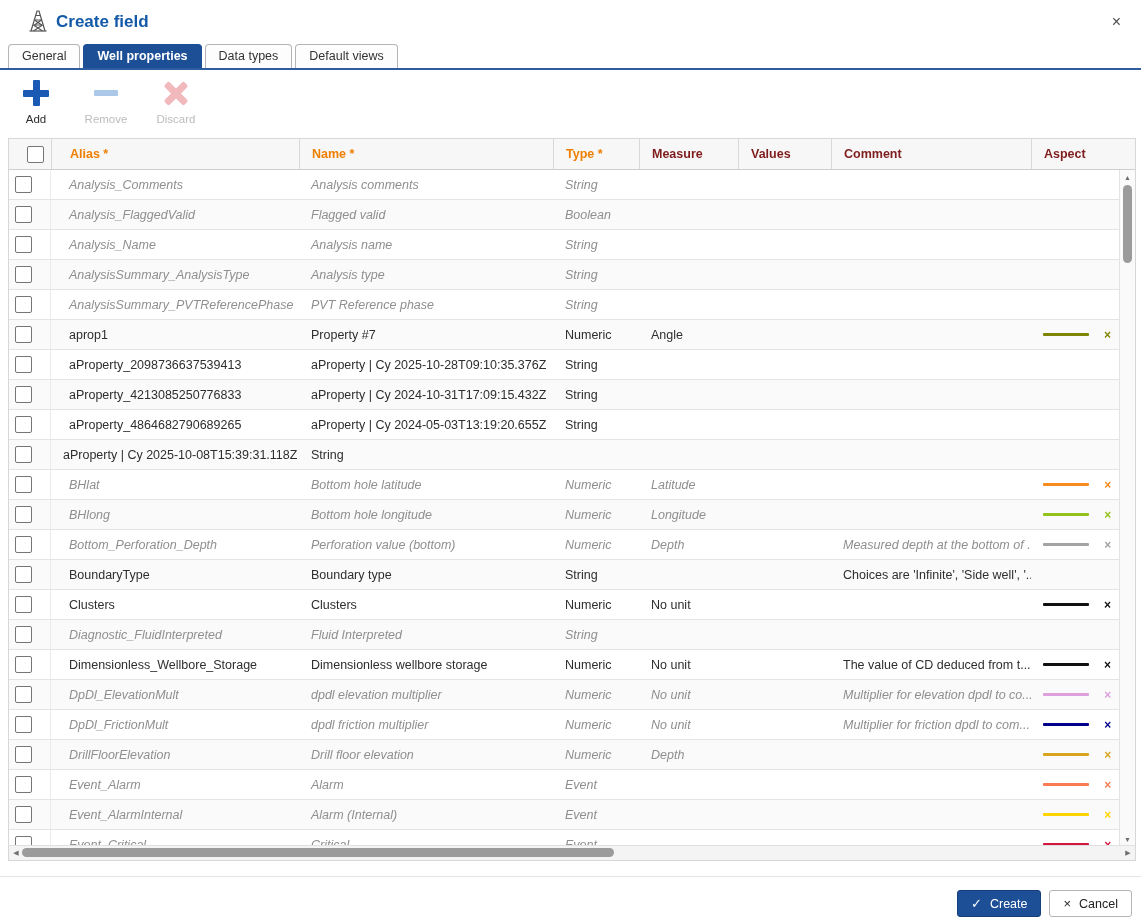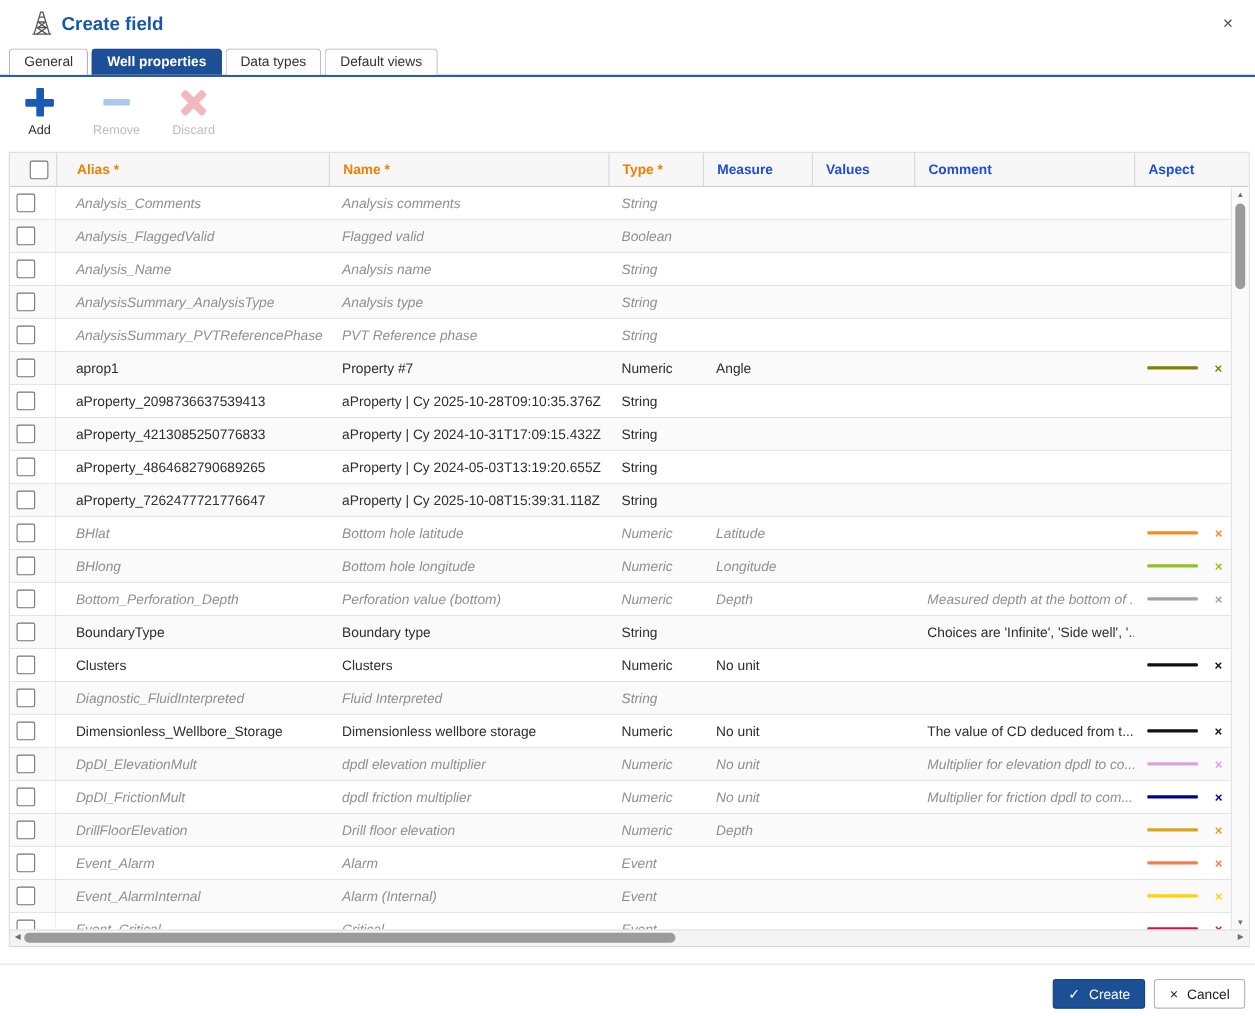--- a/index.html
+++ b/index.html
@@ -28,21 +28,21 @@
   .icon-plus::before{content:"";position:absolute;left:0;top:10px;width:26px;height:7px;background:#1b5ab4;border-radius:1px;}
   .icon-plus::after{content:"";position:absolute;left:10px;top:0;width:7px;height:26px;background:#1b5ab4;border-radius:1px;}
   .icon-minus::before{content:"";position:absolute;left:1px;top:10px;width:24px;height:6px;background:#abc8e8;border-radius:1px;}
   .icon-x::before,.icon-x::after{content:"";position:absolute;left:-1px;top:10px;width:28px;height:7px;background:#f2b9bd;border-radius:2px;}
   .icon-x::before{transform:rotate(45deg);}
   .icon-x::after{transform:rotate(-45deg);}
   
   .tablewrap{position:relative;margin:2px 5px 0 8px;border:1px solid #d7d7d7;background:#fff;}
   .grid{display:grid;grid-template-columns:42px 248px 254px 86px 99px 93px 200px 1fr;}
   .thead{height:30px;background:#f7f7f7;border-bottom:1px solid #cfcfcf;}
-  .hcell{display:flex;align-items:center;padding-left:12px;font-weight:bold;color:#1d4ed8;border-left:1px solid #d8d8d8;overflow:hidden;white-space:nowrap;cursor:pointer;}
+  .hcell{display:flex;align-items:center;padding-left:12px;font-weight:bold;color:#7f1d1d;border-left:1px solid #d8d8d8;overflow:hidden;white-space:nowrap;cursor:pointer;}
   .hcell.cbh{border-left:none;cursor:default;}
   .hcell.required{color:#ee7f00;}
   .tbody{position:relative;}
   .row{height:29px;border-bottom:1px solid #e4e4e4;background:#fff;cursor:pointer;}
   .row:nth-child(even){background:#fafafa;}
   .cell{display:flex;align-items:center;padding-left:12px;overflow:hidden;white-space:nowrap;}
   .cell.alias{padding-left:18px;}
   .row.italic .cell{font-style:italic;color:#8f8f8f;}
   .cell.cb{padding-left:0;border-right:1px solid #ececec;}
   .checkbox{width:15px;height:15px;border:1px solid #767676;border-radius:2px;background:#fff;margin-left:6px;flex:0 0 auto;cursor:pointer;}
@@ -268,21 +268,20 @@
     <div class="cell aspect">
       
       
     </div>
   </div>
 
   <div class="row grid">
     <div class="cell cb">
       <span class="checkbox"></span>
     </div>
-    <div class="cell alias">aProperty_7262477721776647</div>
     <div class="cell name">aProperty | Cy 2025-10-08T15:39:31.118Z</div>
     <div class="cell type">String</div>
     <div class="cell measure"></div>
     <div class="cell values"></div>
     <div class="cell comment"></div>
     <div class="cell aspect">
       
       
     </div>
   </div>

